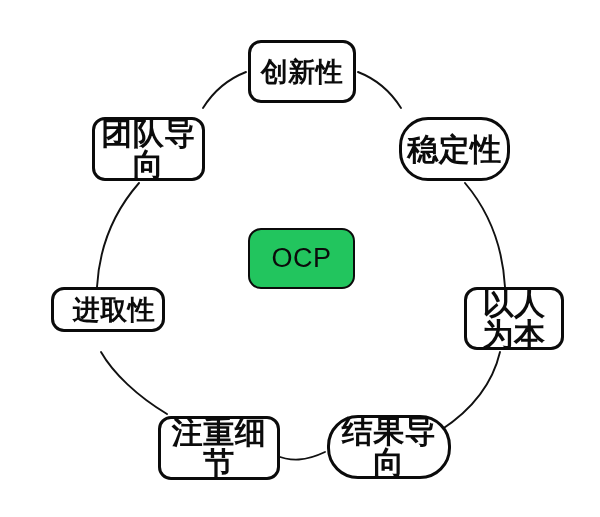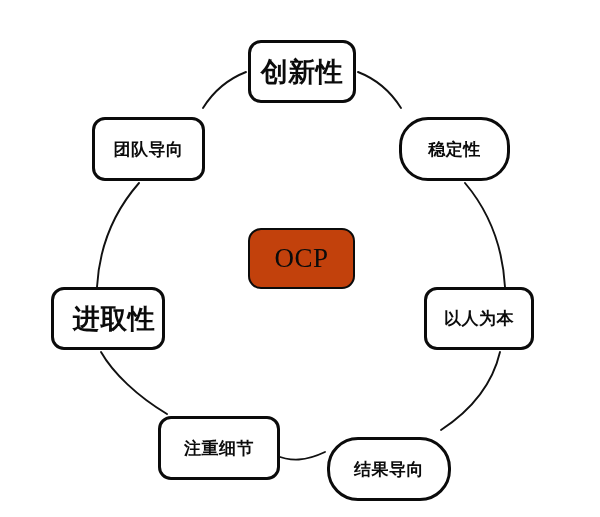--- a/index.html
+++ b/index.html
@@ -41,47 +41,47 @@
     text-align: center;
     color: #0b0b0b;
     font-family: "DejaVu Sans", "Liberation Sans", sans-serif;
     font-size: 27px;
     font-weight: 700;
     letter-spacing: 0.5px;
     line-height: 1;
     z-index: 3;
   }
   .node.wide {
-    font-size: 17px;
+    font-size: 31px;
   }
   .node-center {
     position: absolute;
     box-sizing: border-box;
-    background: #c2410c;
+    background: #22c55e;
     border: 2.6px solid #0b0b0b;
     border-radius: 13px;
     display: flex;
     align-items: center;
     justify-content: center;
     text-align: center;
     color: #0b0b0b;
-    font-family: Liberation Serif, serif;
+    font-family: Liberation Sans, sans-serif;
     font-size: 27px;
     font-weight: 400;
     letter-spacing: 0.5px;
     line-height: 1;
     z-index: 3;
   }
   
   #node-top        { left: 248px; top: 40px;  width: 108px; height: 63px; }
   #node-top-right  { left: 399px; top: 117px; width: 111px; height: 64px; border-radius: 29px; }
-  #node-right      { left: 424px; top: 287px; width: 110px; height: 63px; text-align: center; }
-  #node-bottom-right { left: 327px; top: 437px; width: 124px; height: 64px; border-radius: 31px; }
+  #node-right      { left: 464px; top: 287px; width: 100px; height: 63px; text-align: center; }
+  #node-bottom-right { left: 327px; top: 415px; width: 124px; height: 64px; border-radius: 31px; }
   #node-bottom-left  { left: 158px; top: 416px; width: 122px; height: 64px; }
-  #node-left       { left: 51px;  top: 287px; width: 114px; height: 63px; padding-left: 12px; }
+  #node-left       { left: 51px;  top: 287px; width: 114px; height: 45px; padding-left: 12px; }
   #node-top-left   { left: 92px;  top: 117px; width: 113px; height: 64px; }
   #node-center     { left: 248px; top: 228px; width: 107px; height: 61px; }
 </style>
 </head>
 <body>
 
 <div id="canvas">
 
   <svg class="ring-svg" viewBox="0 0 600 517">
     <g fill="none" stroke="#111111" stroke-width="1.9" stroke-linecap="round">

